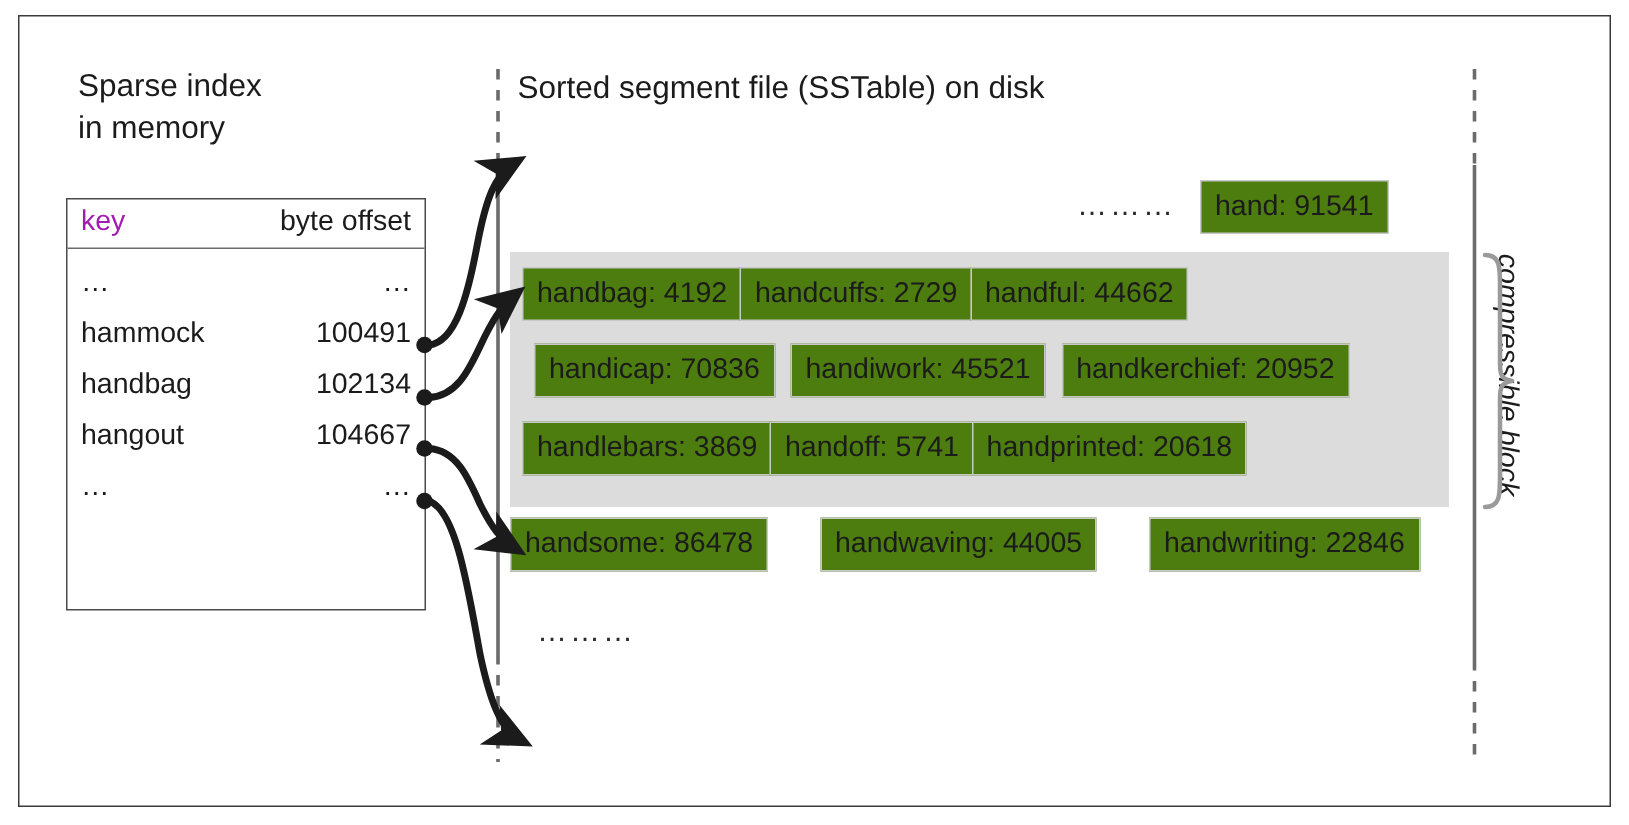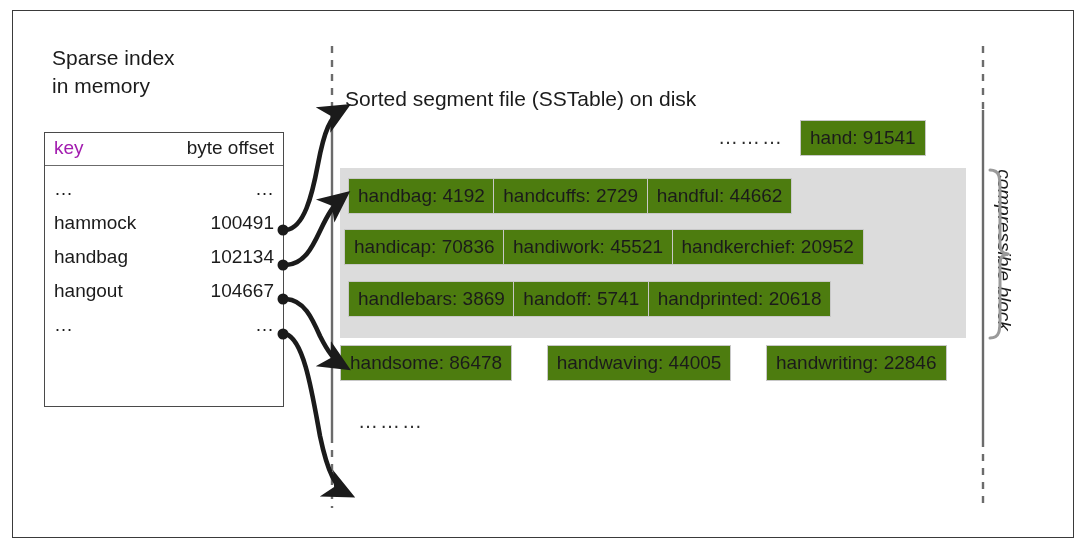--- a/index.html
+++ b/index.html
@@ -65,21 +65,20 @@
   }
   .index-rows { padding-top: 7px; }
 
   
   .sstable-title {
     position: absolute;
     left: 345px; top: 47px;
     font-size: 21px;
     color: #1b1b1b;
     white-space: nowrap;
-    margin-top: 40px;
   }
 
   .gray-block {
     position: absolute;
     left: 340px; top: 168px;
     width: 626px; height: 170px;
     background: #dcdcdc;
   }
 
   .cellrow {
@@ -94,21 +93,21 @@
     color: #1b1b1b;
     display: flex;
     align-items: center;
     padding: 0 9px;
     white-space: nowrap;
     margin-right: -1.5px;
   }
 
   .row-hand   { left: 800px; top: 120px; }
   .row-a      { left: 348px; top: 178px; }
-  .row-b      { left: 344px; top: 229px; }
+  .row-b      { left: 356px; top: 229px; gap: 12px; }
   .row-c      { left: 348px; top: 281px; }
   .row-d      { left: 340px; top: 345px; gap: 36px; }
 
   .dots-top {
     position: absolute;
     left: 718px; top: 126px;
     font-size: 20px;
     letter-spacing: 2px;
     color: #2b2b2b;
   }

